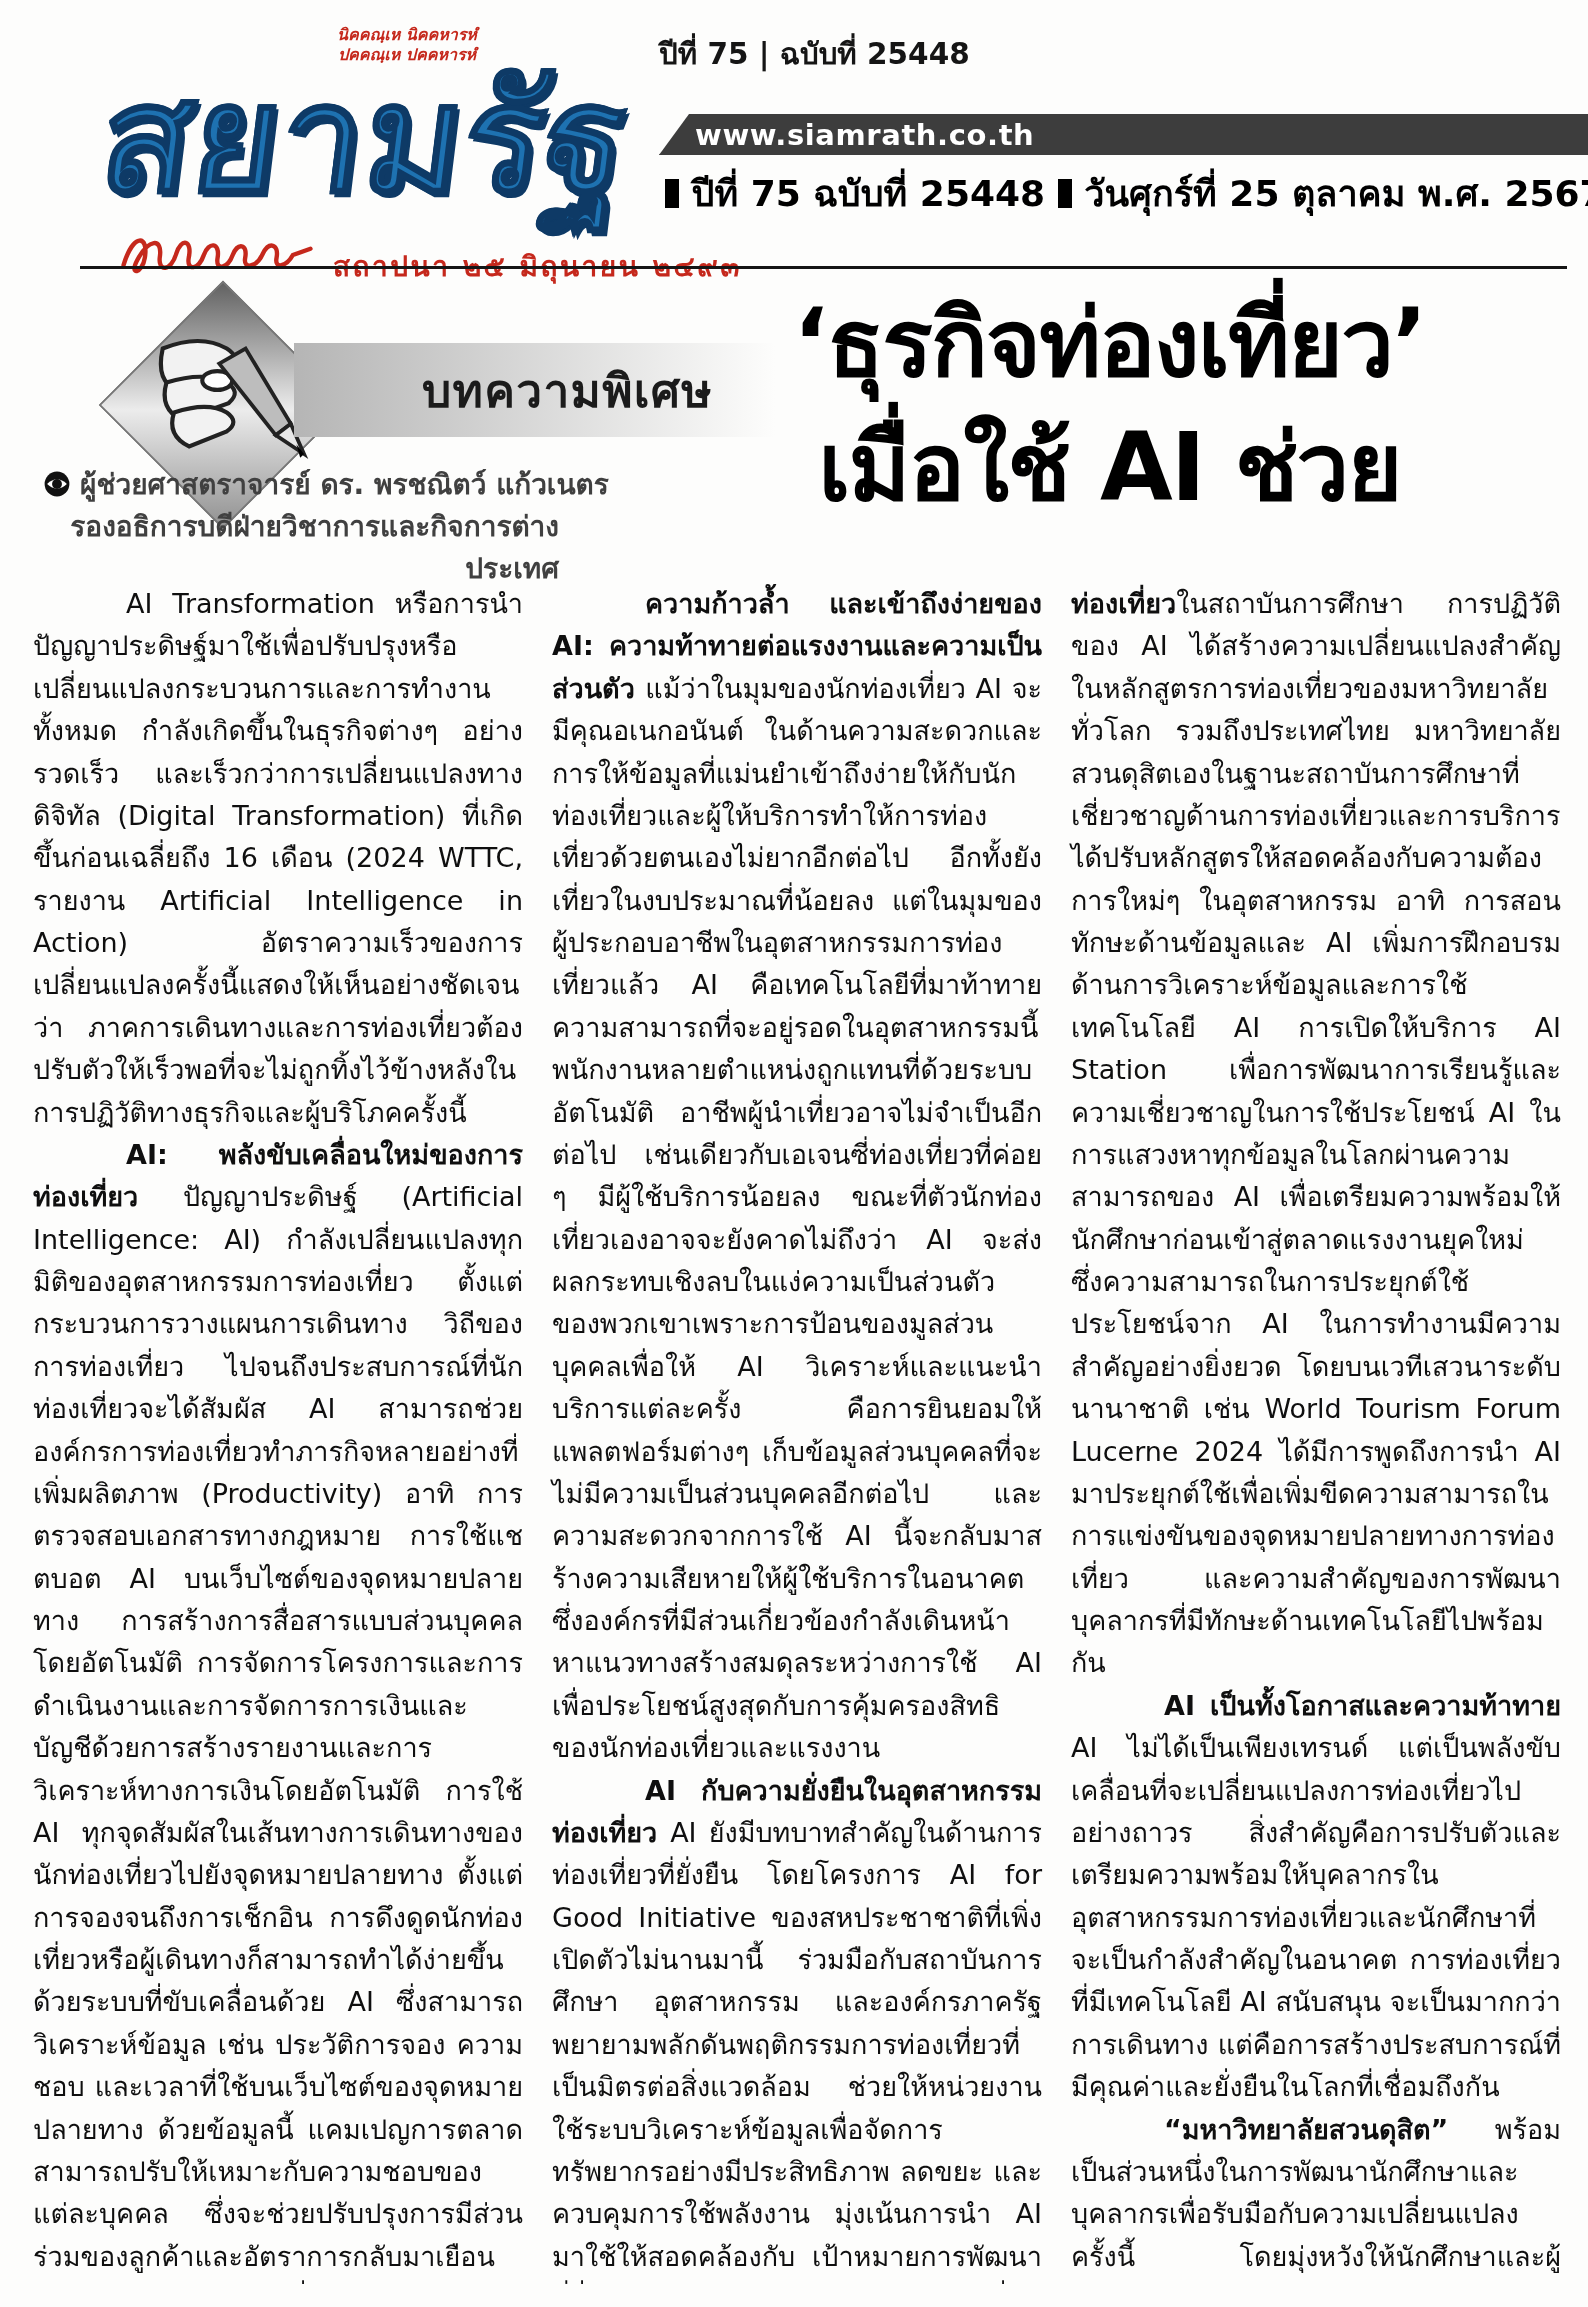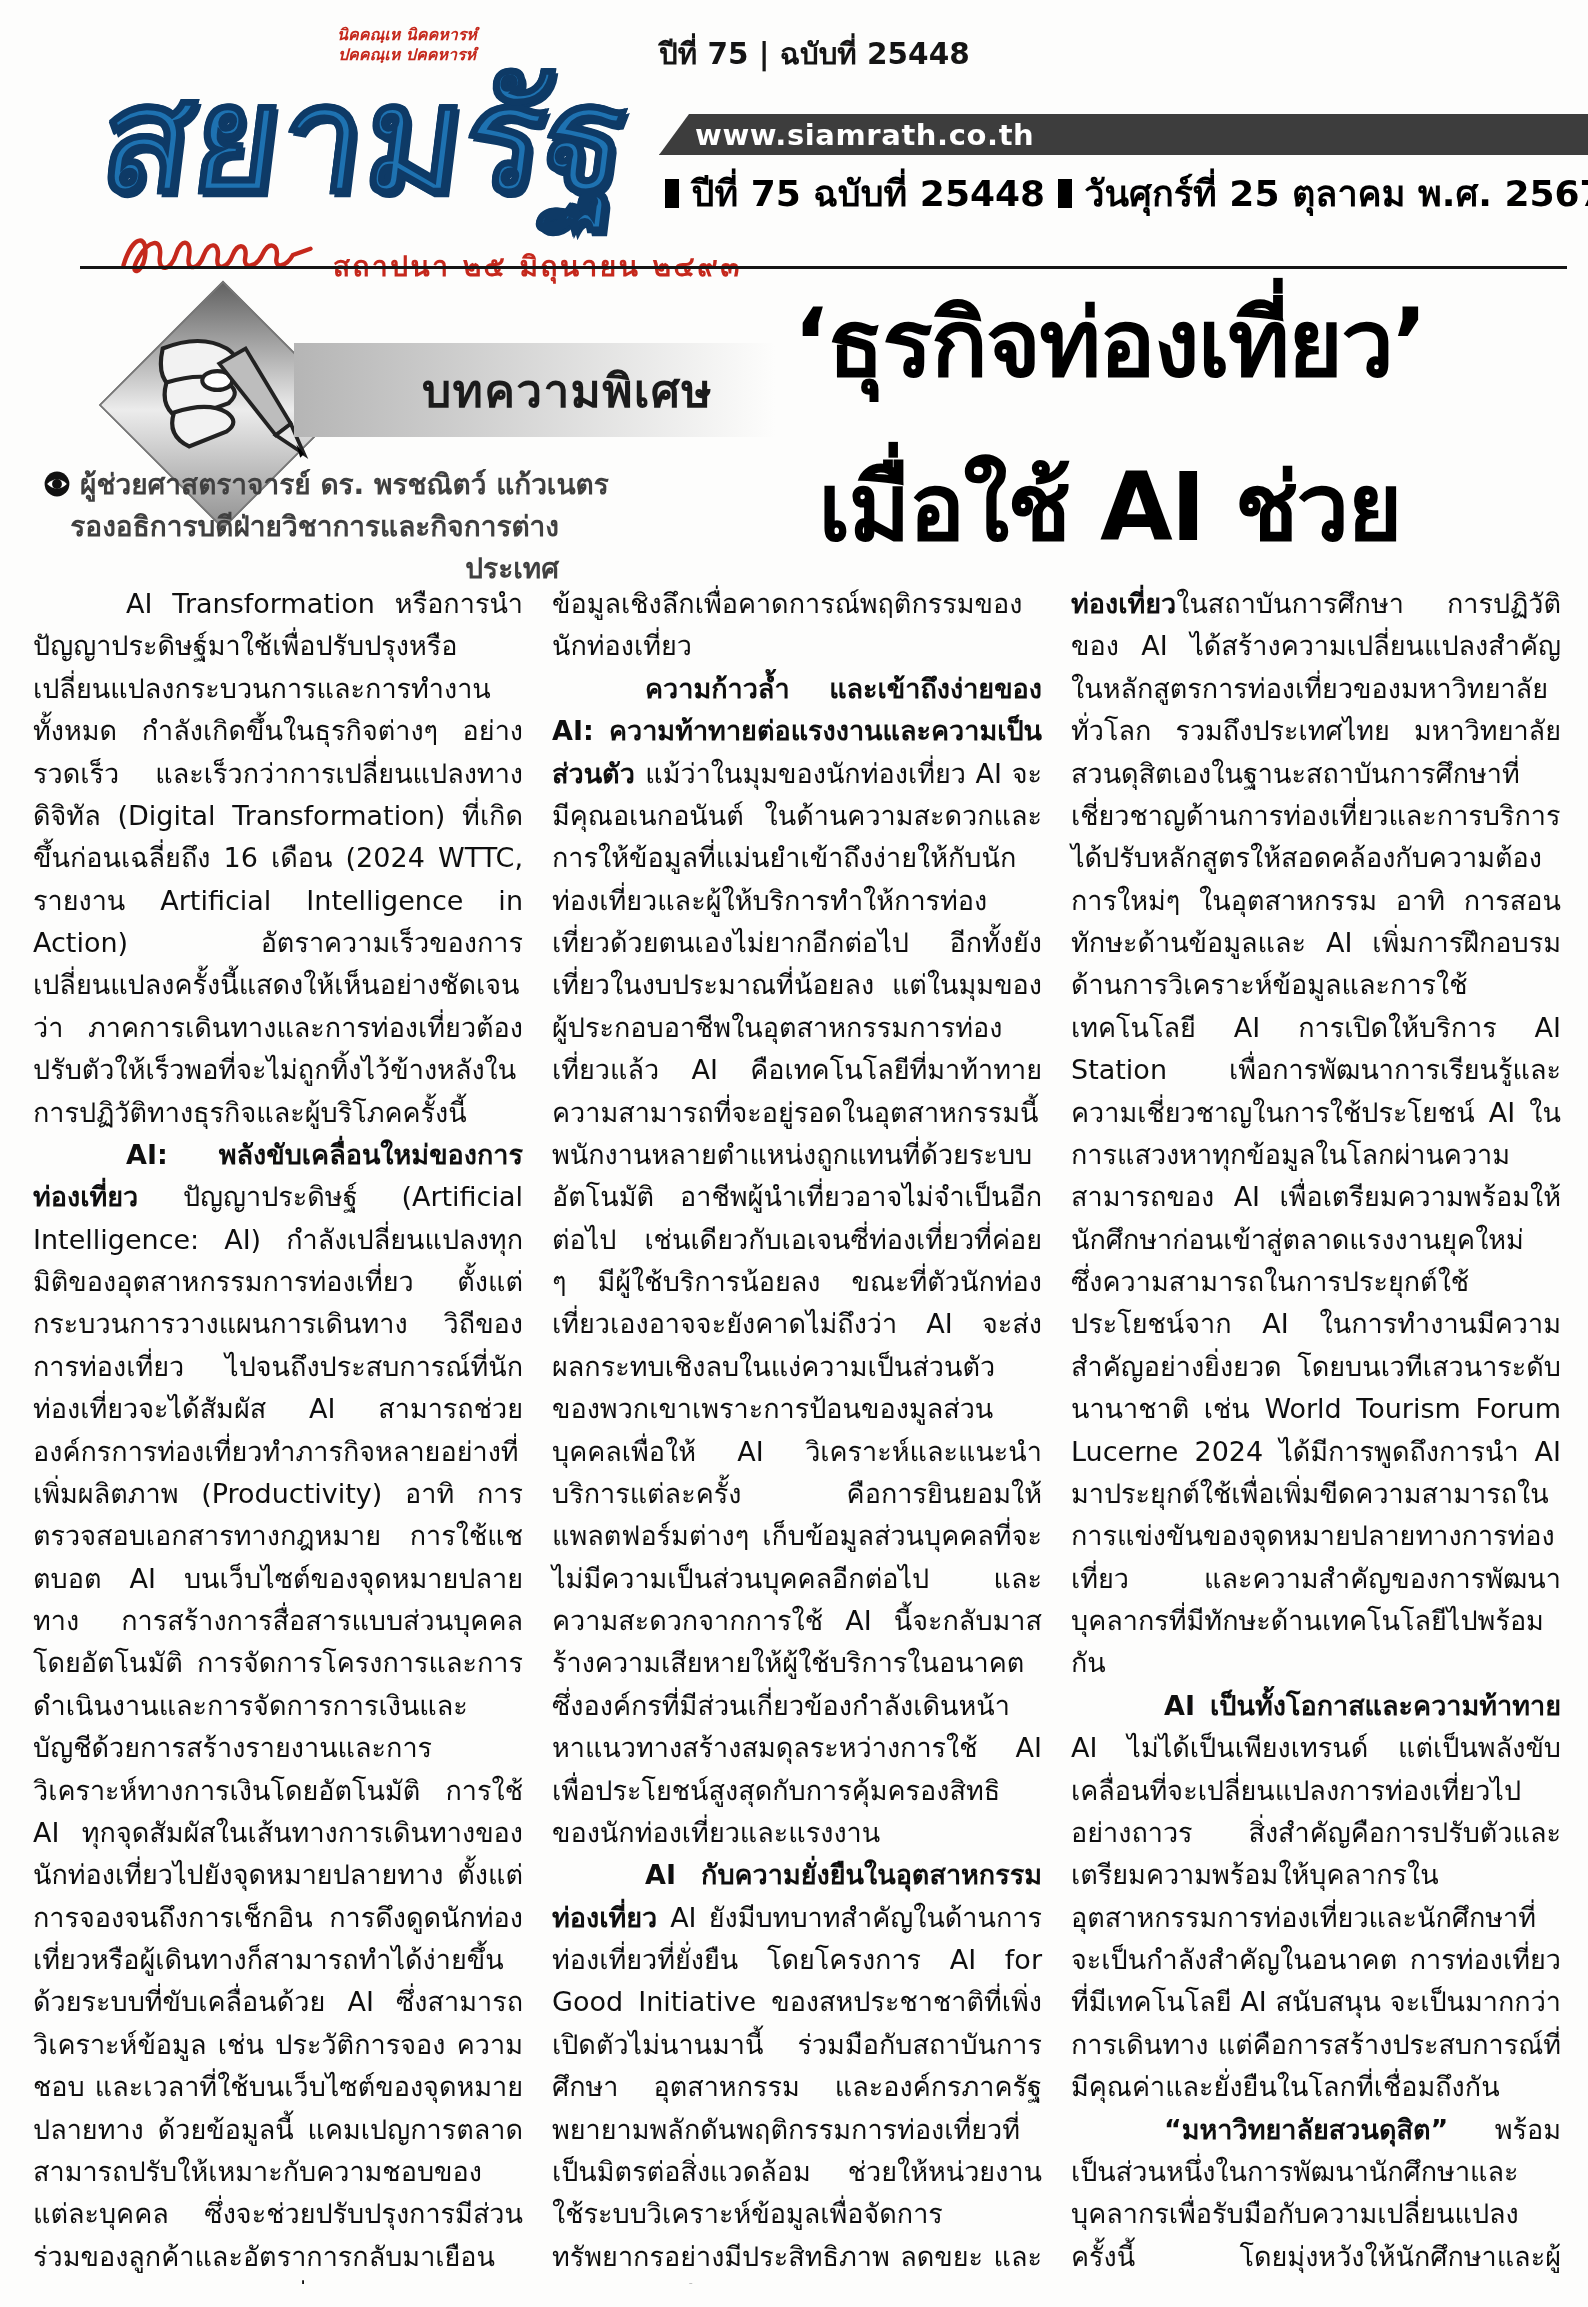--- a/index.html
+++ b/index.html
@@ -62,21 +62,21 @@
   }
   .author .a1{white-space:nowrap;}
   .author .eye{display:inline-block;vertical-align:-2.5px;margin-right:10px;}
 
   
   .headline{
     position:absolute;left:654px;top:282px;width:911px;text-align:center;
     font-weight:900;color:#000;
   }
   .headline .h1{font-size:94px;line-height:1.32;letter-spacing:-1.9px;}
-  .headline .h2{font-size:94px;line-height:1.32;letter-spacing:-1.9px;margin-top:40px;}
+  .headline .h2{font-size:94px;line-height:1.32;letter-spacing:-1.9px;}
 
   
   .article{
     position:absolute;left:20px;top:583px;width:1528px;height:1701px;
     display:flex;gap:29px;overflow:hidden;margin-left:13px;
   }
   .col{flex:1 1 0;min-width:0;text-align:justify;font-size:27px;line-height:1.57;color:#0f0f0f;}
   .para{margin:0;}
   .para.indent{text-indent:93px;}
   .b{font-weight:700;}
@@ -147,21 +147,20 @@
     <div class="h1">‘ธุรกิจท่องเที่ยว’</div>
     <div class="h2">เมื่อใช้ AI ช่วย</div>
   </div>
 
   <main class="article">
     <div class="col">
         <p class="para indent"><span>AI Transformation หรือการนำปัญญาประดิษฐ์มาใช้เพื่อปรับปรุงหรือเปลี่ยนแปลงกระบวนการและการทำงานทั้งหมด กำลังเกิดขึ้นในธุรกิจต่างๆ อย่างรวดเร็ว และเร็วกว่าการเปลี่ยนแปลงทางดิจิทัล (Digital Transformation) ที่เกิดขึ้นก่อนเฉลี่ยถึง 16 เดือน (2024 WTTC, รายงาน Artificial Intelligence in Action) อัตราความเร็วของการเปลี่ยนแปลงครั้งนี้แสดงให้เห็นอย่างชัดเจนว่า ภาคการเดินทางและการท่องเที่ยวต้องปรับตัวให้เร็วพอที่จะไม่ถูกทิ้งไว้ข้างหลังในการปฏิวัติทางธุรกิจและผู้บริโภคครั้งนี้</span></p>
         <p class="para indent"><span class="b">AI: พลังขับเคลื่อนใหม่ของการท่องเที่ยว </span><span>ปัญญาประดิษฐ์ (Artificial Intelligence: AI) กำลังเปลี่ยนแปลงทุกมิติของอุตสาหกรรมการท่องเที่ยว ตั้งแต่กระบวนการวางแผนการเดินทาง วิถีของการท่องเที่ยว ไปจนถึงประสบการณ์ที่นักท่องเที่ยวจะได้สัมผัส AI สามารถช่วยองค์กรการท่องเที่ยวทำภารกิจหลายอย่างที่เพิ่มผลิตภาพ (Productivity) อาทิ การตรวจสอบเอกสารทางกฎหมาย การใช้แชตบอต AI บนเว็บไซต์ของจุดหมายปลายทาง การสร้างการสื่อสารแบบส่วนบุคคลโดยอัตโนมัติ การจัดการโครงการและการดำเนินงานและการจัดการการเงินและบัญชีด้วยการสร้างรายงานและการวิเคราะห์ทางการเงินโดยอัตโนมัติ การใช้ AI ทุกจุดสัมผัสในเส้นทางการเดินทางของนักท่องเที่ยวไปยังจุดหมายปลายทาง ตั้งแต่การจองจนถึงการเช็กอิน การดึงดูดนักท่องเที่ยวหรือผู้เดินทางก็สามารถทำได้ง่ายขึ้นด้วยระบบที่ขับเคลื่อนด้วย AI ซึ่งสามารถวิเคราะห์ข้อมูล เช่น ประวัติการจอง ความชอบ และเวลาที่ใช้บนเว็บไซต์ของจุดหมายปลายทาง ด้วยข้อมูลนี้ แคมเปญการตลาดสามารถปรับให้เหมาะกับความชอบของแต่ละบุคคล ซึ่งจะช่วยปรับปรุงการมีส่วนร่วมของลูกค้าและอัตราการกลับมาเยือนจุดหมายปลายทาง ซึ่งหลายประเทศและองค์กรท่องเที่ยวชั้นนำต่างนำ AI มาประยุกต์ใช้ เช่น ระบบแนะนำเส้นทางท่องเที่ยวส่วนบุคคล (personalized travel suggestions) ระบบช่วยเหลืออัตโนมัติ (chatbot) และการวิเคราะห์</span></p>
       </div>
     <div class="col">
-        <p class="para"><span>ข้อมูลเชิงลึกเพื่อคาดการณ์พฤติกรรมของนักท่องเที่ยว</span></p>
         <p class="para indent"><span class="b">ความก้าวล้ำ และเข้าถึงง่ายของ AI: ความท้าทายต่อแรงงานและความเป็นส่วนตัว </span><span>แม้ว่าในมุมของนักท่องเที่ยว AI จะมีคุณอเนกอนันต์ ในด้านความสะดวกและการให้ข้อมูลที่แม่นยำเข้าถึงง่ายให้กับนักท่องเที่ยวและผู้ให้บริการทำให้การท่องเที่ยวด้วยตนเองไม่ยากอีกต่อไป อีกทั้งยังเที่ยวในงบประมาณที่น้อยลง แต่ในมุมของผู้ประกอบอาชีพในอุตสาหกรรมการท่องเที่ยวแล้ว AI คือเทคโนโลยีที่มาท้าทายความสามารถที่จะอยู่รอดในอุตสาหกรรมนี้ พนักงานหลายตำแหน่งถูกแทนที่ด้วยระบบอัตโนมัติ อาชีพผู้นำเที่ยวอาจไม่จำเป็นอีกต่อไป เช่นเดียวกับเอเจนซี่ท่องเที่ยวที่ค่อย ๆ มีผู้ใช้บริการน้อยลง ขณะที่ตัวนักท่องเที่ยวเองอาจจะยังคาดไม่ถึงว่า AI จะส่งผลกระทบเชิงลบในแง่ความเป็นส่วนตัวของพวกเขาเพราะการป้อนของมูลส่วนบุคคลเพื่อให้ AI วิเคราะห์และแนะนำบริการแต่ละครั้ง คือการยินยอมให้แพลตฟอร์มต่างๆ เก็บข้อมูลส่วนบุคคลที่จะไม่มีความเป็นส่วนบุคคลอีกต่อไป และความสะดวกจากการใช้ AI นี้จะกลับมาสร้างความเสียหายให้ผู้ใช้บริการในอนาคต ซึ่งองค์กรที่มีส่วนเกี่ยวข้องกำลังเดินหน้าหาแนวทางสร้างสมดุลระหว่างการใช้ AI เพื่อประโยชน์สูงสุดกับการคุ้มครองสิทธิของนักท่องเที่ยวและแรงงาน</span></p>
         <p class="para indent"><span class="b">AI กับความยั่งยืนในอุตสาหกรรมท่องเที่ยว </span><span>AI ยังมีบทบาทสำคัญในด้านการท่องเที่ยวที่ยั่งยืน โดยโครงการ AI for Good Initiative ของสหประชาชาติที่เพิ่งเปิดตัวไม่นานมานี้ ร่วมมือกับสถาบันการศึกษา อุตสาหกรรม และองค์กรภาครัฐ พยายามพลักดันพฤติกรรมการท่องเที่ยวที่เป็นมิตรต่อสิ่งแวดล้อม ช่วยให้หน่วยงานใช้ระบบวิเคราะห์ข้อมูลเพื่อจัดการทรัพยากรอย่างมีประสิทธิภาพ ลดขยะ และควบคุมการใช้พลังงาน มุ่งเน้นการนำ AI มาใช้ให้สอดคล้องกับ เป้าหมายการพัฒนาที่ยั่งยืน (SDGs) เช่น การลดความเหลื่อมล้ำและการปกป้องสิ่งแวดล้อม</span></p>
       </div>
     <div class="col">
         <p class="para"><span class="b">ท่องเที่ยว</span><span>ในสถาบันการศึกษา การปฏิวัติของ AI ได้สร้างความเปลี่ยนแปลงสำคัญในหลักสูตรการท่องเที่ยวของมหาวิทยาลัยทั่วโลก รวมถึงประเทศไทย มหาวิทยาลัยสวนดุสิตเองในฐานะสถาบันการศึกษาที่เชี่ยวชาญด้านการท่องเที่ยวและการบริการได้ปรับหลักสูตรให้สอดคล้องกับความต้องการใหม่ๆ ในอุตสาหกรรม อาทิ การสอนทักษะด้านข้อมูลและ AI เพิ่มการฝึกอบรมด้านการวิเคราะห์ข้อมูลและการใช้เทคโนโลยี AI การเปิดให้บริการ AI Station เพื่อการพัฒนาการเรียนรู้และความเชี่ยวชาญในการใช้ประโยชน์ AI ในการแสวงหาทุกข้อมูลในโลกผ่านความสามารถของ AI เพื่อเตรียมความพร้อมให้นักศึกษาก่อนเข้าสู่ตลาดแรงงานยุคใหม่ ซึ่งความสามารถในการประยุกต์ใช้ประโยชน์จาก AI ในการทำงานมีความสำคัญอย่างยิ่งยวด โดยบนเวทีเสวนาระดับนานาชาติ เช่น World Tourism Forum Lucerne 2024 ได้มีการพูดถึงการนำ AI มาประยุกต์ใช้เพื่อเพิ่มขีดความสามารถในการแข่งขันของจุดหมายปลายทางการท่องเที่ยว และความสำคัญของการพัฒนาบุคลากรที่มีทักษะด้านเทคโนโลยีไปพร้อมกัน</span></p>
         <p class="para indent"><span class="b">AI เป็นทั้งโอกาสและความท้าทาย </span><span>AI ไม่ได้เป็นเพียงเทรนด์ แต่เป็นพลังขับเคลื่อนที่จะเปลี่ยนแปลงการท่องเที่ยวไปอย่างถาวร สิ่งสำคัญคือการปรับตัวและเตรียมความพร้อมให้บุคลากรในอุตสาหกรรมการท่องเที่ยวและนักศึกษาที่จะเป็นกำลังสำคัญในอนาคต การท่องเที่ยวที่มีเทคโนโลยี AI สนับสนุน จะเป็นมากกว่าการเดินทาง แต่คือการสร้างประสบการณ์ที่มีคุณค่าและยั่งยืนในโลกที่เชื่อมถึงกัน</span></p>
         <p class="para indent"><span class="b">“มหาวิทยาลัยสวนดุสิต” </span><span>พร้อมเป็นส่วนหนึ่งในการพัฒนานักศึกษาและบุคลากรเพื่อรับมือกับความเปลี่ยนแปลงครั้งนี้ โดยมุ่งหวังให้นักศึกษาและผู้ประกอบการพร้อมเผชิญความท้าทายและเติบโตไปด้วยกันอย่างยั่งยืน ไม่ว่าจะเป็นยุคของ AI หรือยุคที่ความเปลี่ยนแปลงใดจะเข้ามาท้าทายศักยภาพของมนุษย์</span></p>
       </div>
   </main>
 

